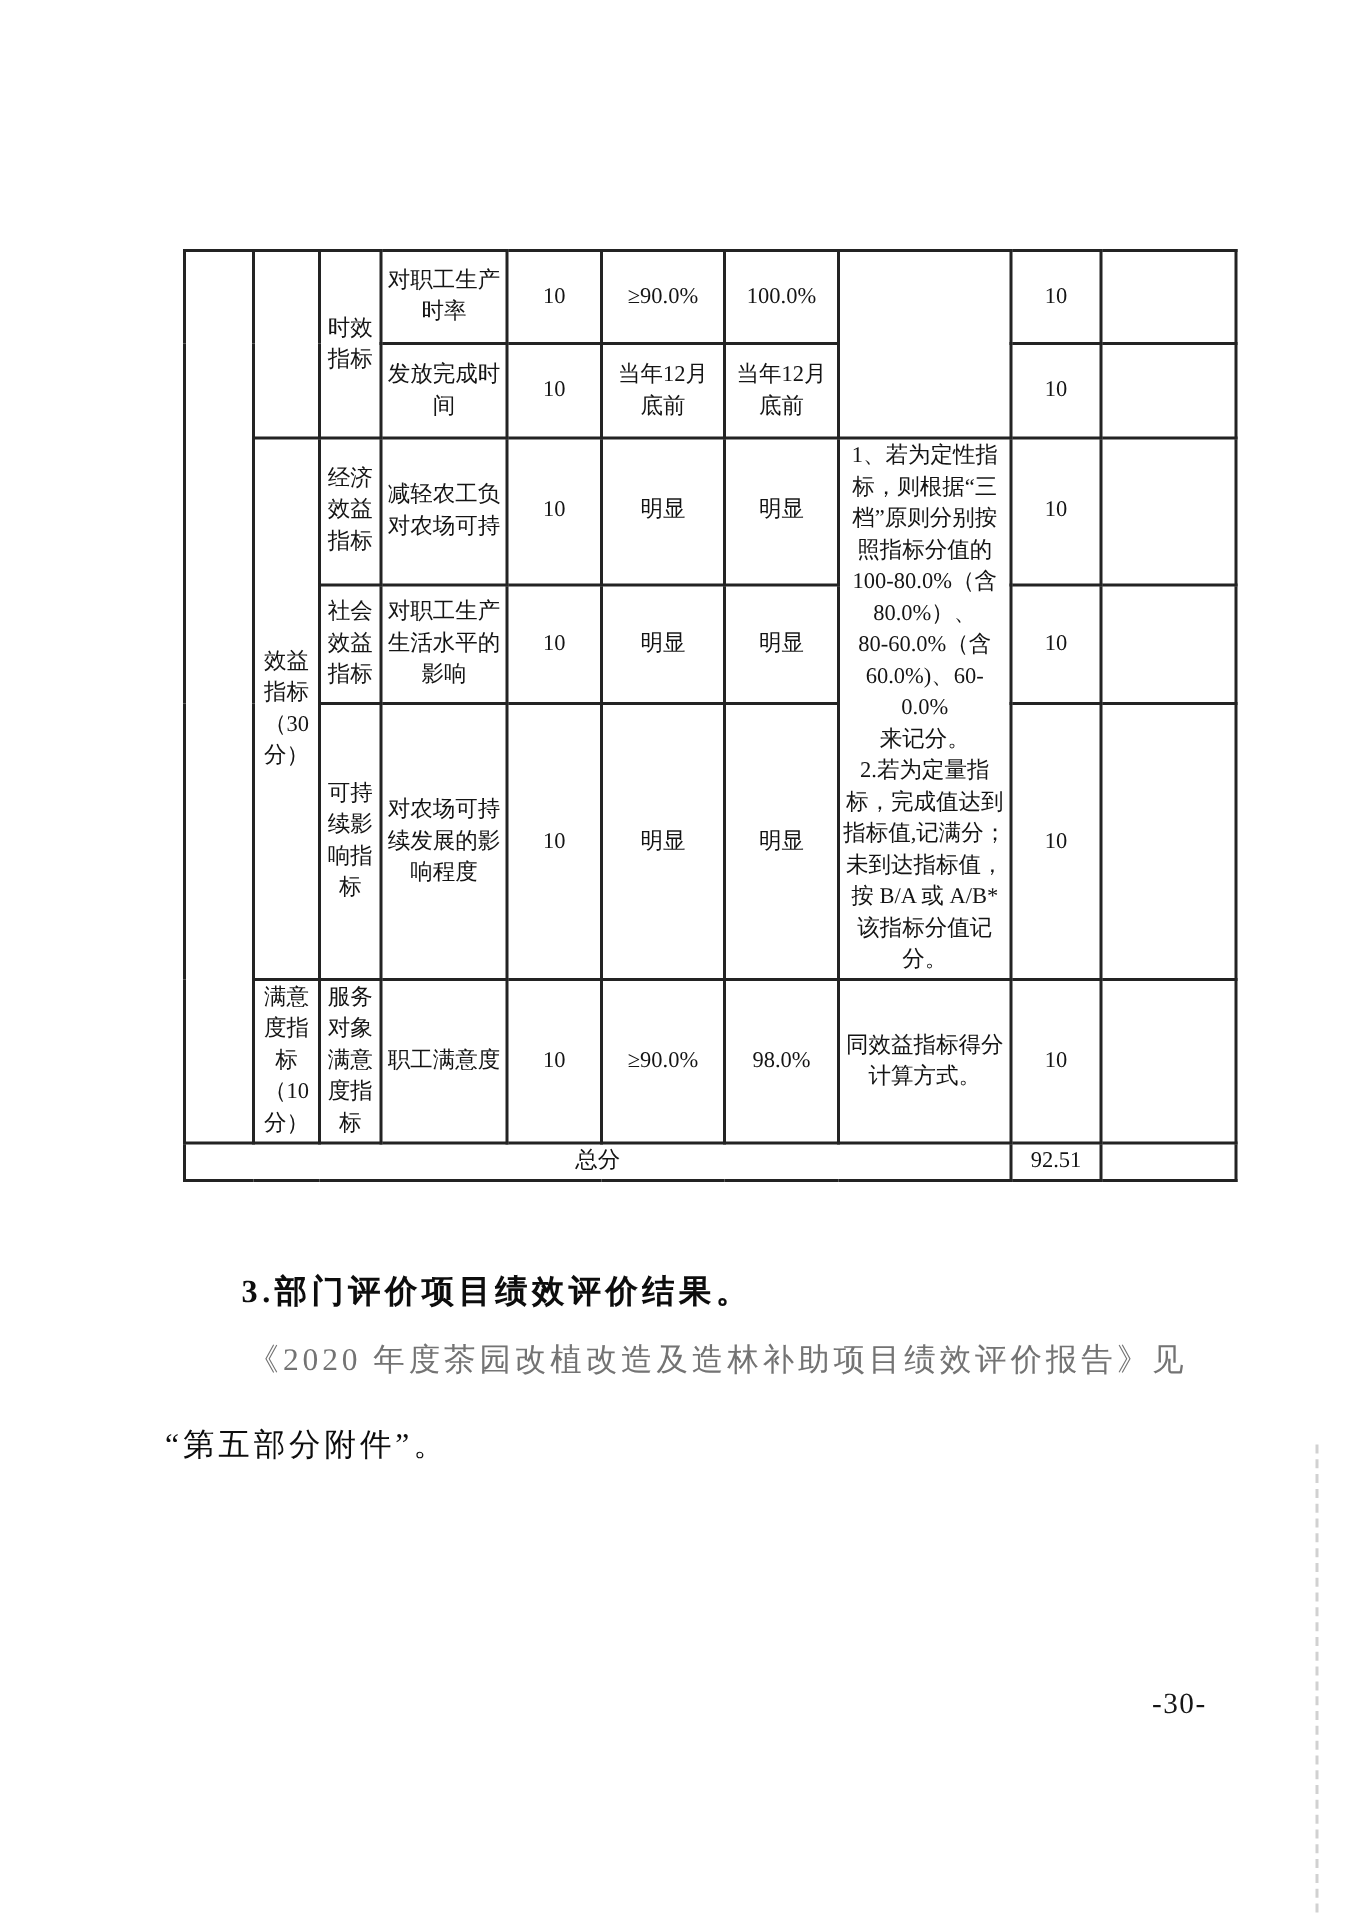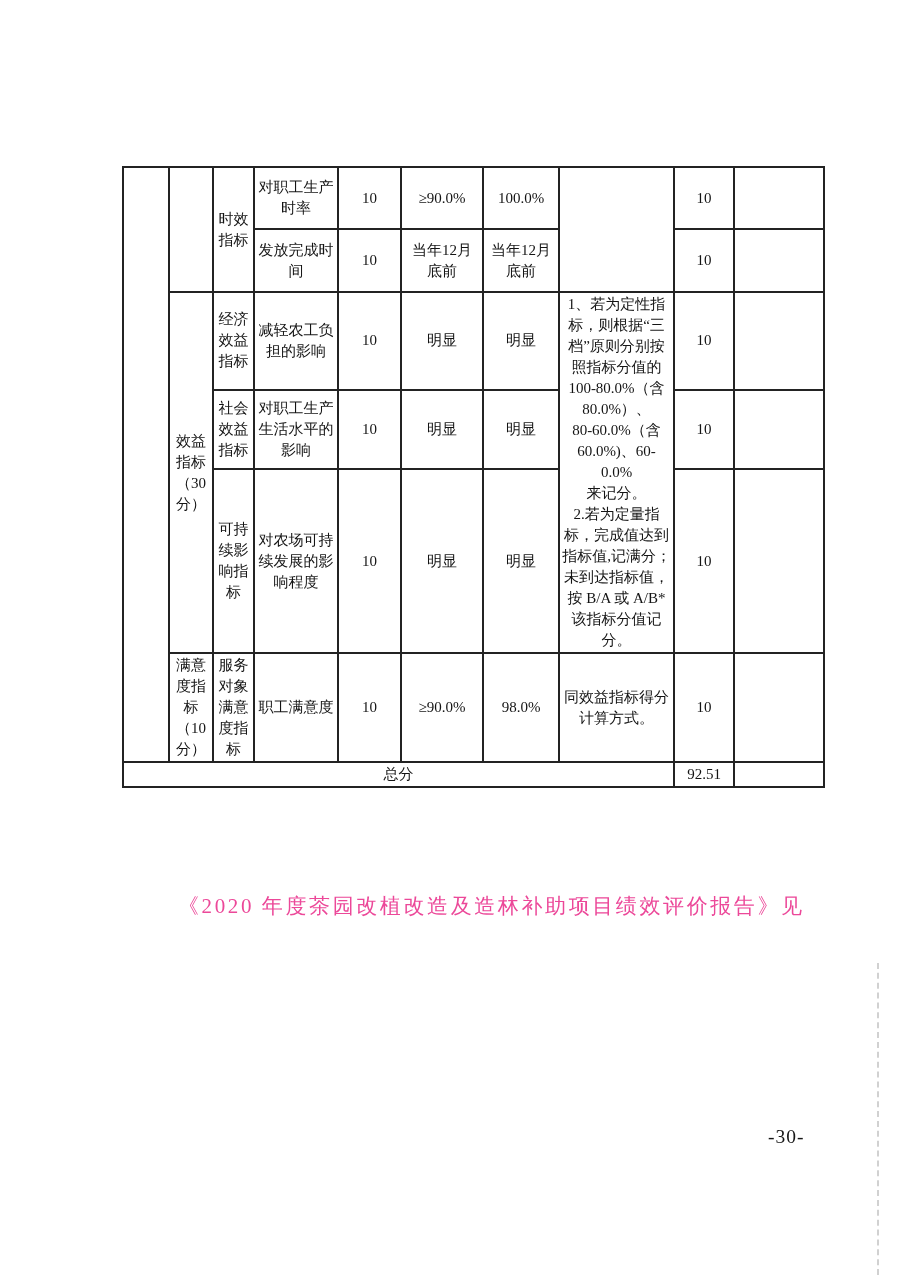--- a/index.html
+++ b/index.html
@@ -35,22 +35,22 @@
   tr.r5{height:178px;}
   tr.r6{height:92px;padding-left:17px;}
   tr.r7{height:16px;}
   td.note{font-size:15px;line-height:21.5px;padding:1px 1px;}
   .sec-heading{
     position:absolute;left:161px;top:846px;
     font-size:21.5px;font-weight:bold;letter-spacing:3px;
     white-space:nowrap;color:#0d0d0d;
   }
   .para-line1{
-    position:absolute;left:178px;top:892px;
-    font-size:21px;letter-spacing:2.6px;white-space:nowrap;color:#ec4899;
+    position:absolute;left:165px;top:892px;
+    font-size:21px;letter-spacing:2.6px;white-space:nowrap;color:#737373;
   }
   .para-line2{
     position:absolute;left:110px;top:949px;
     font-size:21px;letter-spacing:2.6px;white-space:nowrap;color:#0d0d0d;
   }
   .page-number{
     position:absolute;left:740px;top:1126px;
     font-size:19.5px;letter-spacing:1px;color:#161616;margin-left:28px;
   }
   .scan-artifact{
@@ -106,21 +106,21 @@
       </tr>
       <tr class="r3">
         <td rowspan="3">效益
 指标
 （30
 分）</td>
         <td>经济
 效益
 指标</td>
         <td>减轻农工负
-担的影响</td>
+对农场可持</td>
         <td>10</td>
         <td>明显</td>
         <td>明显</td>
         <td rowspan="3" class="note">1、若为定性指
 标，则根据“三
 档”原则分别按
 照指标分值的
 100-80.0%（含
 80.0%）、
 80-60.0%（含
@@ -184,19 +184,21 @@
         <td></td>
       </tr>
       <tr class="r7">
         <td colspan="8">总分</td>
         <td>92.51</td>
         <td></td>
       </tr>
     </tbody>
   </table>
 
+  <div class="sec-heading">3.部门评价项目绩效评价结果。</div>
   <div class="para-line1">《2020 年度茶园改植改造及造林补助项目绩效评价报告》见</div>
+  <div class="para-line2">“第五部分附件”。</div>
 
   <div class="page-number">-30-</div>
 
   <div class="scan-artifact"></div>
 
 </div>
 
 </body></html>

